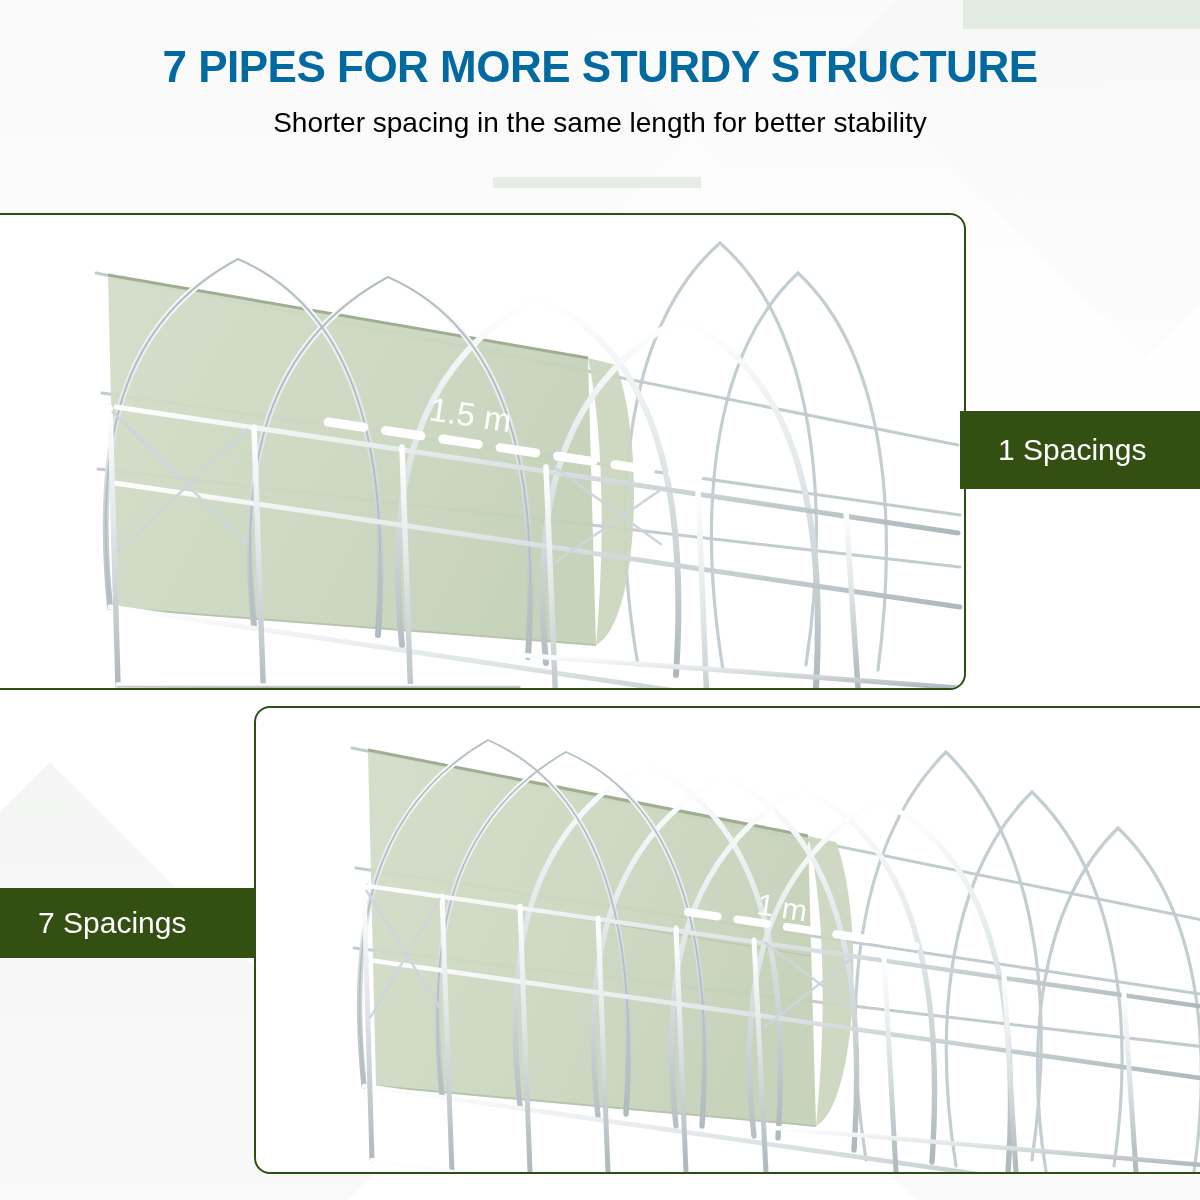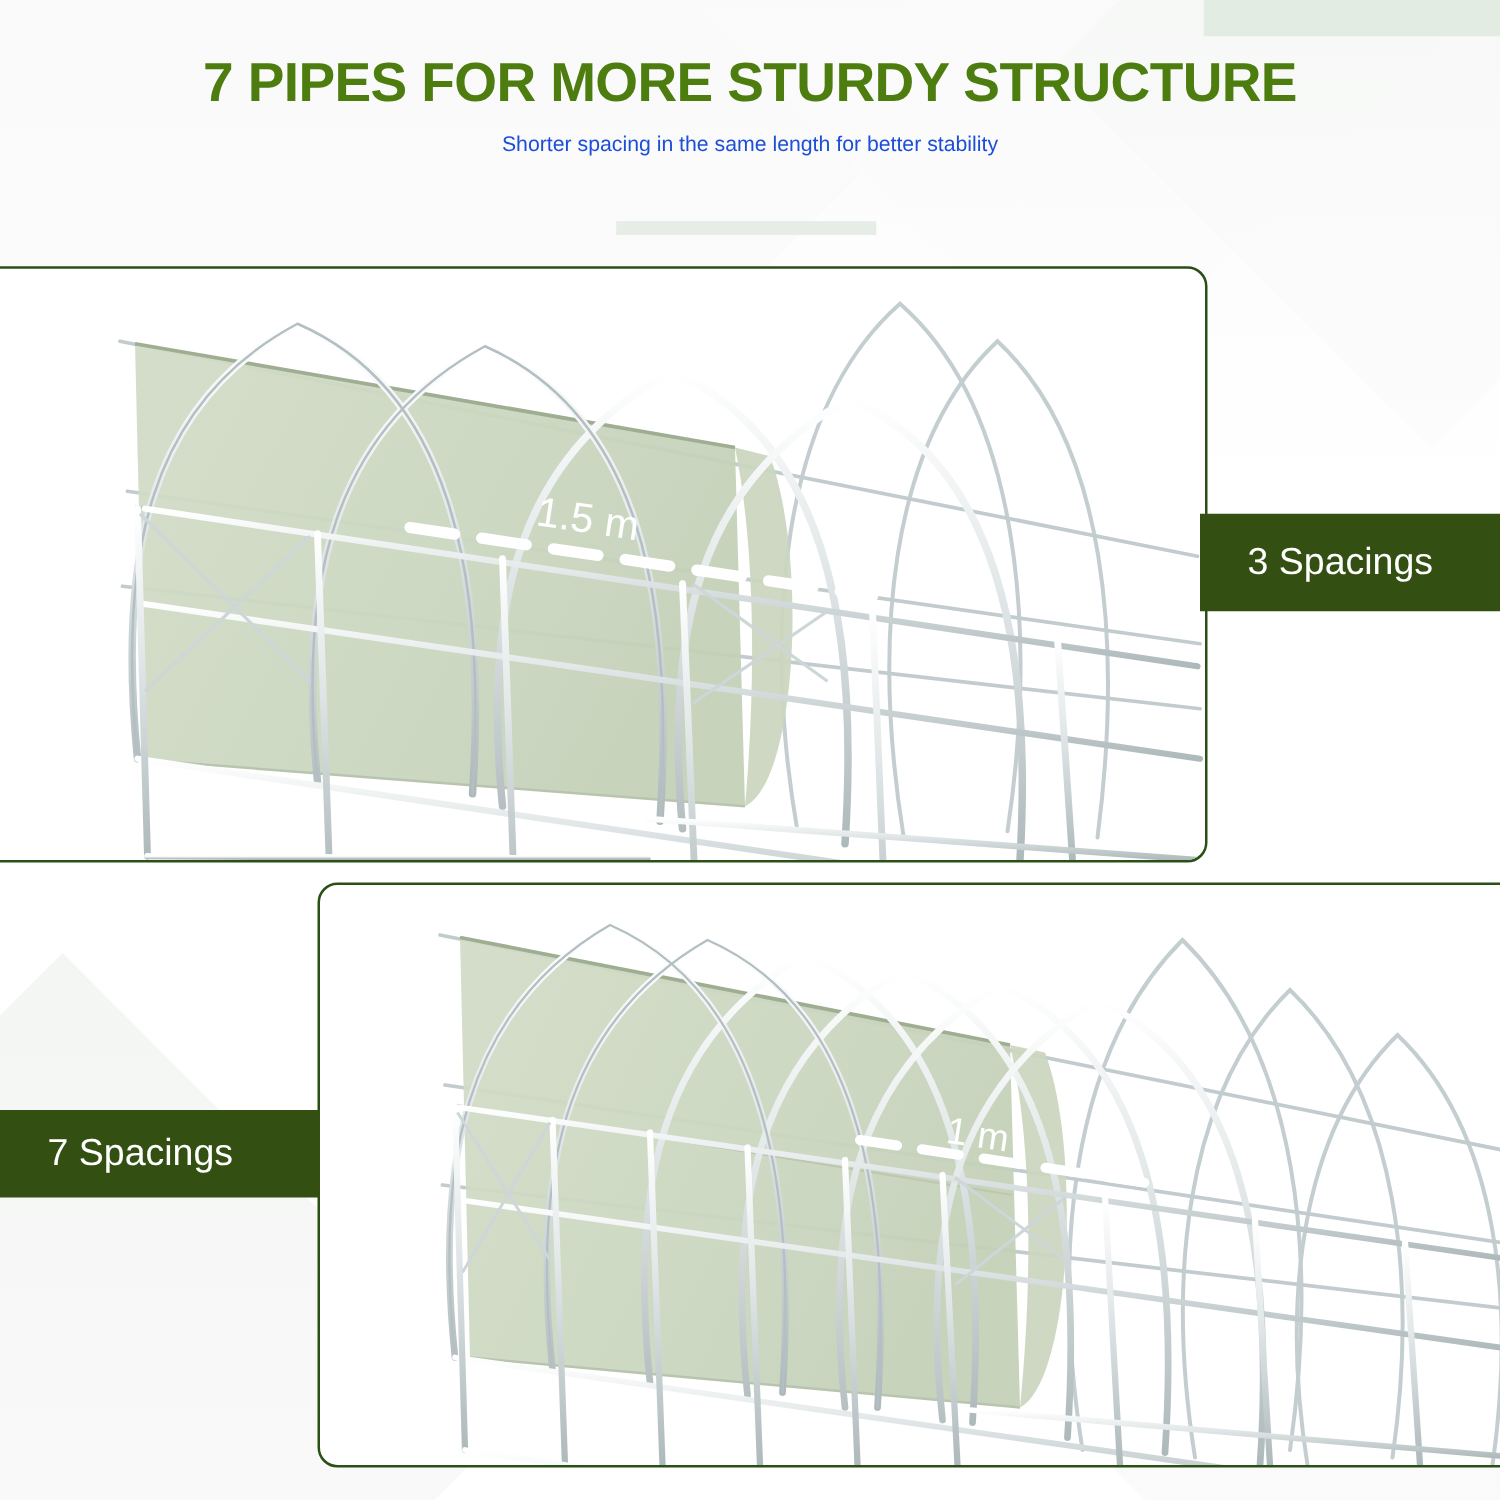--- a/index.html
+++ b/index.html
@@ -76,30 +76,30 @@
     left: 0; top: 0;
     width: 1200px;
     text-align: center;
   }
   .headline {
     margin: 0;
     padding-top: 44px;
     font-size: 44px;
     font-weight: bold;
     letter-spacing: -0.5px;
-    color: #4d7c0f;
+    color: #0369a1;
     line-height: 1.05;
     white-space: nowrap;
   }
   .subhead {
     margin: 0;
     padding-top: 16px;
-    font-size: 17px;
+    font-size: 28px;
     font-weight: normal;
-    color: #1d4ed8;
+    color: #000000;
     line-height: 1.2;
     white-space: nowrap;
   }
   .divider {
     position: absolute;
     left: 493px; top: 177px;
     width: 208px; height: 11px;
     background: #e6ece6;
   }
 
@@ -244,21 +244,21 @@
       </g>
 
       <g>
         <line x1="330" y1="207" x2="700" y2="262" stroke="#ffffff" stroke-width="9" stroke-linecap="round" stroke-dasharray="36 22"></line>
         <text x="430" y="205" fill="#ffffff" font-family="'Liberation Sans', sans-serif" font-size="33" transform="rotate(8.5 430 205)">1.5 m</text>
       </g>
     </svg>
   </div>
 
   <div class="banner banner-top">
-    <span>3 Spacings</span>
+    <span>1 Spacings</span>
   </div>
 
   <div class="panel panel-bottom">
     <svg viewBox="0 0 960 464" preserveAspectRatio="none">
       <defs>
         <linearGradient id="pipeG2" x1="0" y1="0" x2="0" y2="1">
           <stop offset="0%" stop-color="#ffffff"></stop>
           <stop offset="45%" stop-color="#dfe5e6"></stop>
           <stop offset="100%" stop-color="#aeb9bb"></stop>
         </linearGradient>

